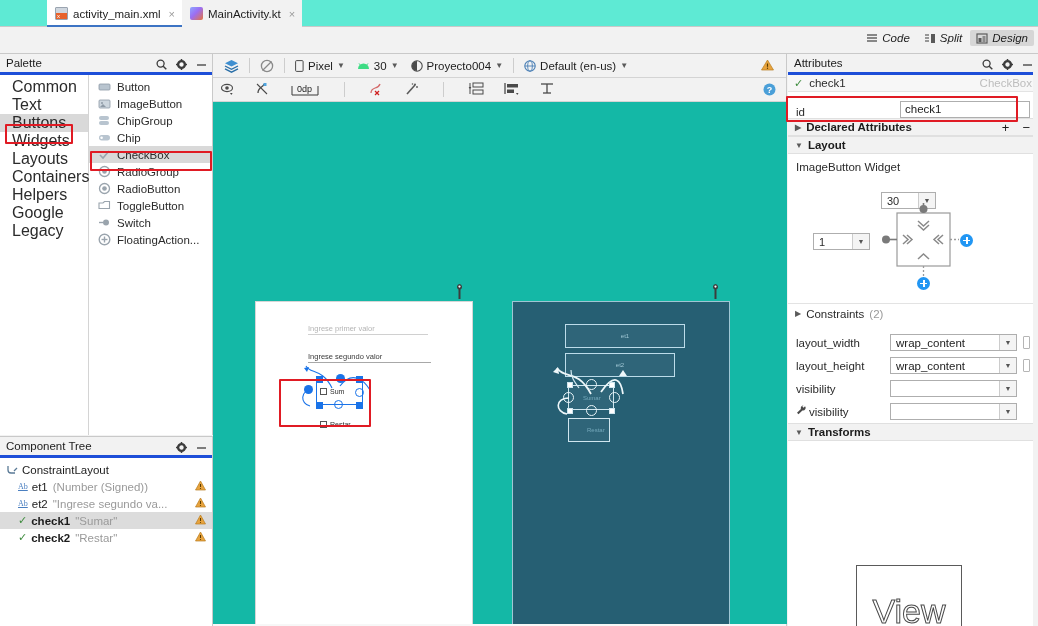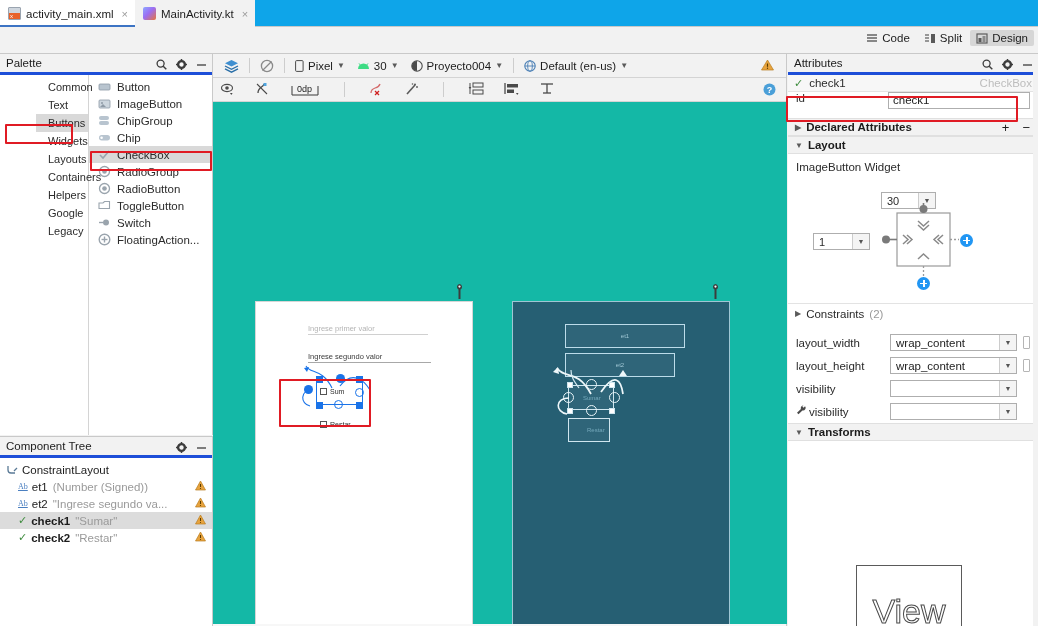--- a/index.html
+++ b/index.html
@@ -9,22 +9,22 @@
     font-size: 11px;
     color: #2b2b2b;
     background: #f2f2f2;
     overflow: hidden;
   }
   #root { position: relative; width: 1038px; height: 626px; }
 
   
   .tabbar {
     position: absolute; left: 0; top: 0; width: 1038px; height: 27px;
-    background: #0ea5e9; border-bottom: 1px solid #c9c9c9;
-    display: flex; align-items: stretch;
+    background: #5eead4; border-bottom: 1px solid #c9c9c9;
+    display: flex; align-items: stretch; padding-left: 47px;
   }
   .tab {
     display: flex; align-items: center; gap: 5px;
     padding: 0 7px 0 8px; height: 27px;
     font-size: 11.5px; color: #1c1c1c; cursor: default;
     position: relative; background: #f2f2f2;
   }
   .tab.active { background: #ffffff; }
   .tab.active::after {
     content: ""; position: absolute; left: 0; right: 0; bottom: 0;
@@ -49,21 +49,21 @@
   .modebar {
     position: absolute; left: 0; top: 27px; width: 1038px; height: 27px;
     background: #f2f2f2; border-bottom: 1px solid #c9c9c9;
   }
   .modes {
     position: absolute; right: 4px; top: 3px; display: flex; gap: 2px;
     align-items: center;
   }
   .mode {
     display: flex; align-items: center; gap: 4px; padding: 2px 6px;
-    border-radius: 2px; font-size: 11.5px; color: #1c1c1c; cursor: default;
+    border-radius: 2px; font-size: 11.5px; color: #1c1c1c; cursor: default; font-style: italic;
   }
   .mode.sel { background: #d6d6d6; }
 
   
   .palette {
     position: absolute; left: 0; top: 54px; width: 213px; height: 381px;
     background: #ffffff; border-right: 1px solid #c9c9c9;
   }
   .panelhdr {
     height: 21px; background: #f2f2f2; border-bottom: 3px solid #1d4ed8;
@@ -74,21 +74,21 @@
     position: absolute; right: 5px; top: 0; height: 21px;
     display: flex; align-items: center; gap: 9px;
   }
   .palbody { display: flex; height: 360px; }
   .palcats {
     width: 89px; border-right: 1px solid #d4d4d4; padding-top: 3px;
     background: #fff;
   }
   .palcat {
     height: 18px; line-height: 18px; padding-left: 12px;
-    font-size: 11px; cursor: default; position: relative; margin-left: 36px;
+    font-size: 16px; cursor: default; position: relative;
   }
   .palcat.sel { background: #d9d9d9; }
   .palitems { flex: 1; padding-top: 3px; background: #fff; }
   .palitem {
     height: 17px; display: flex; align-items: center; gap: 6px;
     padding-left: 9px; font-size: 11.5px; cursor: default; position: relative;
   }
   .palitem.sel { background: #d9d9d9; }
   .pi-ico { width: 13px; height: 13px; display: inline-block; position: relative; flex: 0 0 13px; }
   .hl-box {
@@ -176,22 +176,22 @@
     position: absolute; left: 788px; top: 54px; width: 250px; height: 572px;
     background: #fff;
   }
   .selrow {
     height: 17px; display: flex; align-items: center; gap: 6px;
     padding: 0 6px; font-size: 11.5px; background: #f7f7f7;
     border-bottom: 1px solid #e3e3e3; position: relative;
   }
   .selrow .typ { margin-left: auto; color: #bdbdbd; }
   .idrow {
-    height: 26px; display: flex; align-items: flex-start; padding: 0 8px;
-    gap: 6px; position: relative; background: #fff;
+    height: 26px; display: flex; align-items: flex-end; padding: 0 8px;
+    gap: 18px; position: relative; background: #fff;
   }
   .idlbl { width: 86px; font-size: 11.5px; }
   .txtin {
     flex: 1; height: 17px; border: 1px solid #aeaeae; background: #fff;
     font-size: 11.5px; padding: 0 4px; line-height: 15px; color: #1c1c1c;
   }
   .secthdr {
     height: 18px; display: flex; align-items: center; gap: 5px;
     padding: 0 7px; font-size: 11.5px; font-weight: bold; color: #1c1c1c;
     background: #f2f2f2; border-top: 1px solid #e0e0e0;

